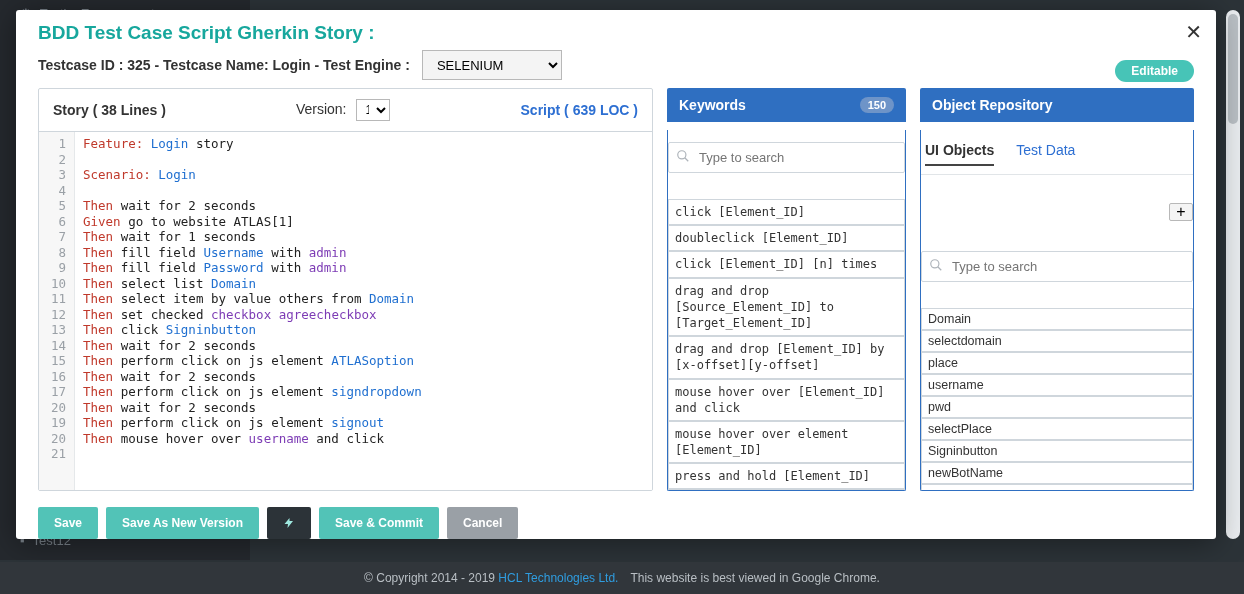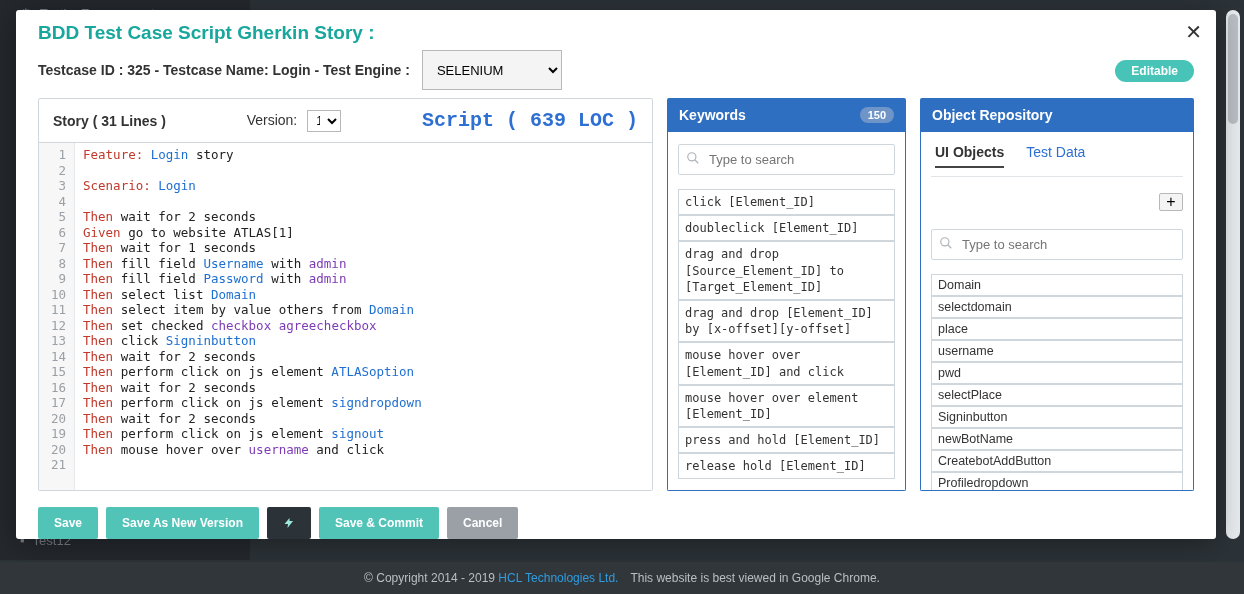--- a/index.html
+++ b/index.html
@@ -5,44 +5,44 @@
   * { box-sizing: border-box; margin: 0; padding: 0; }
   body { font-family: -apple-system, BlinkMacSystemFont, "Segoe UI", Arial, sans-serif; background: #2c3338; width:1244px; height:594px; overflow:hidden; position:relative; }
   .backdrop { position:absolute; inset:0; background:#2c3338; }
   .bg-nav { position:absolute; left:0; top:0; width:250px; height:560px; background:#25292e; }
   .bg-nav-item { color:#7a828a; font-size:13px; padding:6px 20px; display:flex; align-items:center; gap:8px; }
   .modal { position:absolute; left:16px; top:10px; right:28px; bottom:55px; background:#fff; border-radius:3px; box-shadow:0 4px 30px rgba(0,0,0,.4); display:flex; flex-direction:column; overflow:hidden; }
   .modal-close { position:absolute; top:10px; right:14px; font-size:20px; color:#333; cursor:pointer; }
   .modal-header { padding:12px 22px 8px 22px; }
   .modal-title { color:#17a79d; font-weight:600; font-size:19px; margin-bottom:6px; }
   .sub-row { display:flex; align-items:center; gap:12px; font-size:14px; color:#333; font-weight:600; }
-  .engine-select { border:1px solid #b8b8b8; background:#f4f4f4; padding:3px 10px; font-size:13px; min-width:140px; height:40px; }
+  .engine-select { border:1px solid #b8b8b8; background:#f4f4f4; padding:3px 10px; font-size:13px; min-width:140px; height:30px; }
   .editable-badge { position:absolute; top:50px; right:22px; background:#47c4b7; color:#fff; font-size:12px; font-weight:600; padding:4px 16px; border-radius:14px; }
   .modal-body { flex:1; display:flex; gap:14px; padding:0 22px 10px 22px; overflow:hidden; }
   .left-col { flex:1; display:flex; flex-direction:column; border:1px solid #cfd6dc; border-radius:2px; overflow:hidden; min-width:0;}
   .left-head { display:flex; align-items:center; justify-content:space-between; padding:10px 14px; border-bottom:1px solid #cfd6dc; font-size:14px; color:#333; }
   .left-head-left { font-weight:600; }
   .version-sel { border:1px solid #b8b8b8; background:#fff; padding:2px 4px; font-size:12px; width:34px; height:22px; margin-left:6px; }
-  .script-link { color:#2d6fd2; font-weight:600; cursor:pointer; font-size:20px;font-family:Liberation Mono, monospace; }
+  .script-link { color:#2d6fd2; font-weight:600; cursor:pointer; font-size:14px; }
   .code-area { flex:1; display:flex; font-family:Consolas,Menlo,monospace; font-size:12.5px; line-height:15.5px; overflow:auto; background:#fff; }
   .gutter { background:#f7f7f7; color:#9aa0a6; text-align:right; padding:4px 6px 4px 4px; user-select:none; min-width:36px; border-right:1px solid #e5e8ea;}
   .gutter div { padding:0 2px; }
   .code { padding:4px 8px; white-space:pre; color:#222; }
   .tok-step { color:#c0392b; }
   .tok-ident { color:#1f6fd0; }
   .tok-purple { color:#7d3cb5; }
   .footer-btns { display:flex; gap:8px; padding:6px 22px 0 22px; }
   .btn { background:#52c3b7; color:#fff; border:none; padding:8px 16px; font-size:12px; font-weight:600; cursor:pointer; border-radius:2px;}
   .btn.dark { background:#2c3338; display:flex; align-items:center; justify-content:center; width:44px; }
   .btn.grey { background:#9aa0a6; }
   .panel { width:239px; display:flex; flex-direction:column; border-radius:2px; overflow:hidden; }
   .panel.right { width:274px; }
   .panel-head { background:#2f6fc1; color:#fff; font-weight:600; padding:9px 12px; font-size:14px; display:flex; align-items:center; justify-content:space-between; }
   .count-badge { background:#6e94c8; color:#fff; font-size:11px; padding:2px 8px; border-radius:10px; }
-  .panel-body { flex:1; border:1px solid #2f6fc1; border-top:none; padding:12px 10px; overflow:auto; display:flex; flex-direction:column; gap:8px;}
+  .panel-body { flex:1; border:1px solid #2f6fc1; border-top:none; padding:12px 0; overflow:auto; display:flex; flex-direction:column; gap:20px;margin-top:8px;}
   .search-box { position:relative; margin-bottom:6px; }
   .search-box input { width:100%; border:1px solid #cfd6dc; padding:7px 10px 7px 30px; font-size:13px; color:#555; border-radius:2px;}
   .search-icon { position:absolute; left:8px; top:50%; transform:translateY(-50%); color:#aeb4ba; }
   .kw-item { border:1px solid #cfd6dc; padding:4px 6px; font-family:Consolas,Menlo,monospace; font-size:12px; color:#333; cursor:pointer; line-height:1.35;}
   .tabs { display:flex; gap:22px; padding:0 4px 8px 4px; border-bottom:1px solid #e1e5e8; margin-bottom:8px; font-size:14px;}
   .tab { color:#2d6fd2; font-weight:500; cursor:pointer; padding-bottom:6px; }
   .tab.active { color:#333; font-weight:600; border-bottom:2px solid #444; }
   .add-btn { align-self:flex-end; border:1px solid #b8b8b8; background:#f4f4f4; width:24px; height:24px; font-size:16px; line-height:1; cursor:pointer; border-radius:2px; margin-bottom:10px;}
   .obj-item { border:1px solid #cfd6dc; padding:3px 6px; font-size:12.5px; color:#333; cursor:pointer; }
   .footer-bar { position:absolute; left:0; right:0; bottom:0; height:32px; background:#31363b; color:#b9bfc4; font-size:12px; display:flex; align-items:center; justify-content:center; gap:12px; }
@@ -77,21 +77,21 @@
         <option>SELENIUM</option>
       </select>
     </div>
     <span class="editable-badge">Editable</span>
   </div>
 
   <div class="modal-body">
 
     <div class="left-col">
       <div class="left-head">
-        <span class="left-head-left">Story ( 31 Lines )</span>
+        <span class="left-head-left">Story ( 38 Lines )</span>
         <span>
           <span>Version:</span>
           <select class="version-sel"><option>1</option></select>
         </span>
         <span class="script-link">Script ( 639 LOC )</span>
       </div>
       <div class="code-area">
         <div class="gutter" id="gutter">
             <div>1</div>
             <div>2</div>
@@ -130,20 +130,21 @@
             <svg width="14" height="14" viewBox="0 0 24 24" fill="none" stroke="#aeb4ba" stroke-width="2">
                 <circle cx="10" cy="10" r="7"></circle>
                 <line x1="21" y1="21" x2="15" y2="15"></line>
               </svg>
           </span>
           <input type="text" placeholder="Type to search" style="">
         </div>
         <div id="kw-list">
             <div class="kw-item">click [Element_ID]</div>
             <div class="kw-item">doubleclick [Element_ID]</div>
+            <div class="kw-item">click [Element_ID] [n] times</div>
             <div class="kw-item">drag and drop [Source_Element_ID] to [Target_Element_ID]</div>
             <div class="kw-item">drag and drop [Element_ID] by [x-offset][y-offset]</div>
             <div class="kw-item">mouse hover over [Element_ID] and click</div>
             <div class="kw-item">mouse hover over element [Element_ID]</div>
             <div class="kw-item">press and hold [Element_ID]</div>
             <div class="kw-item">release hold [Element_ID]</div>
           </div>
       </div>
     </div>
 

